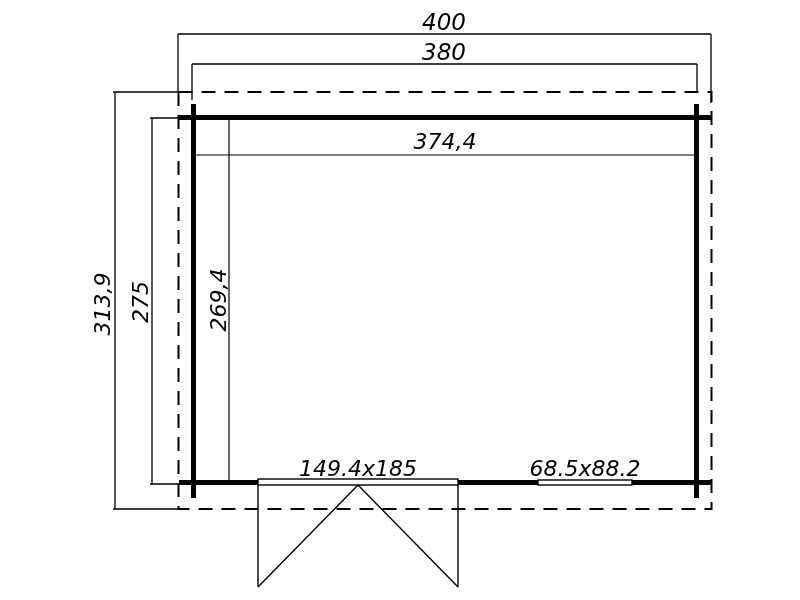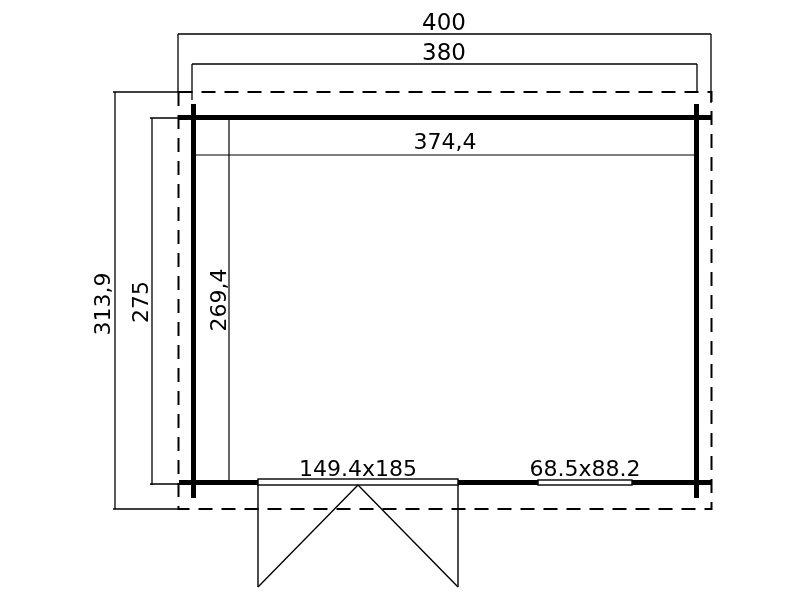--- a/index.html
+++ b/index.html
@@ -2,20 +2,21 @@
 <html><head>
 <meta charset="utf-8">
 <style>
   html, body { margin: 0; padding: 0; background: #ffffff; }
   #canvas {
     position: relative;
     width: 800px;
     height: 600px;
     background: #ffffff;
     overflow: hidden;
+    font-style: italic;
   }
   svg { display: block; }
   svg text {
     font-family: "DejaVu Sans", "Liberation Sans", sans-serif;
     fill: #000000;
   }
   .dim-label  { font-size: 23px; }
   .dim-label2 { font-size: 22px; }
   .ln  { stroke: #000000; stroke-width: 1.3; fill: none; }
   .thin{ stroke: #000000; stroke-width: 1.2; fill: none; }

